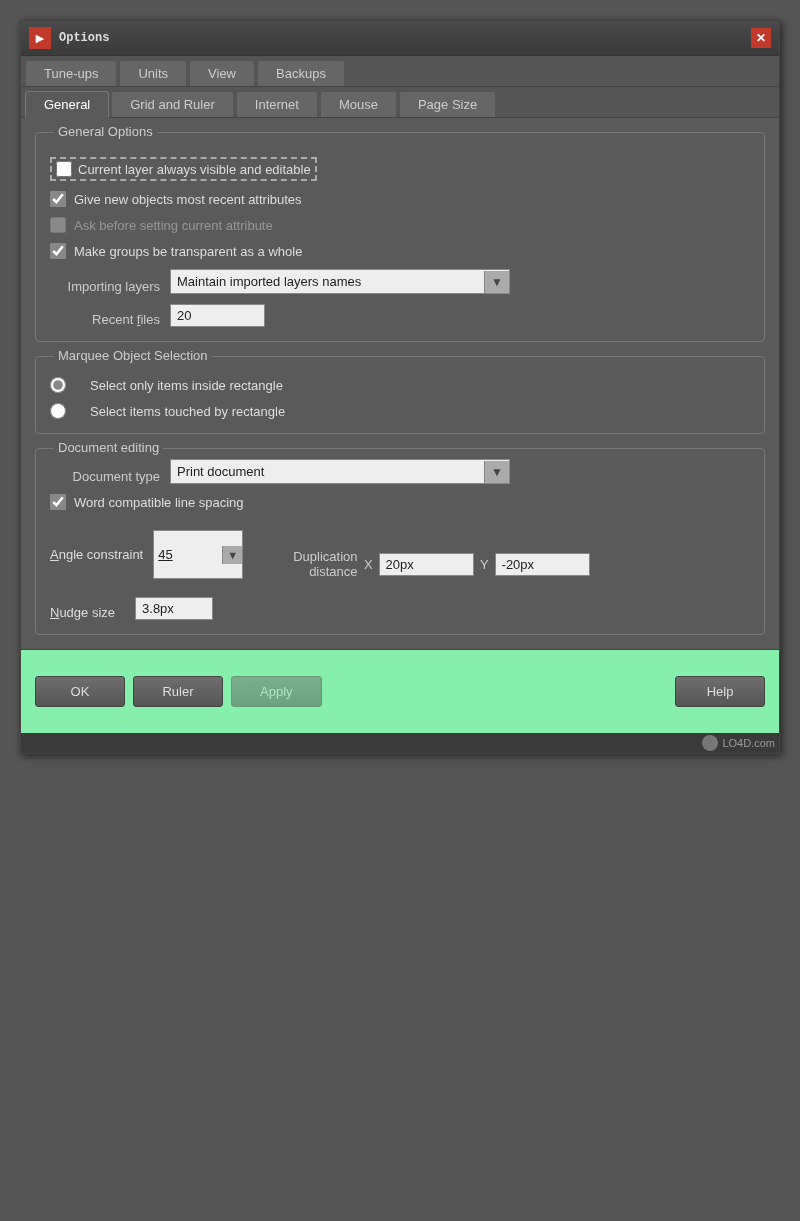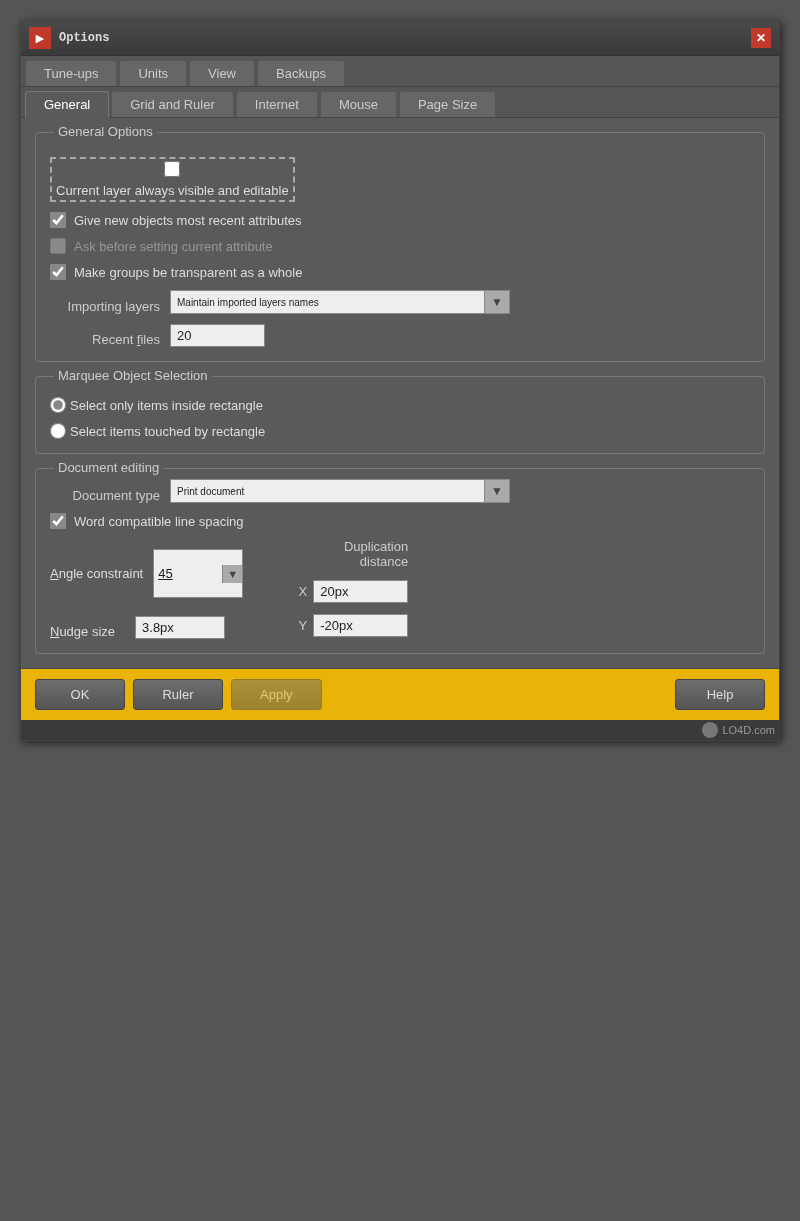--- a/index.html
+++ b/index.html
@@ -128,21 +128,20 @@
     .checkbox-row.disabled input[type="checkbox"] {
       cursor: default;
     }
     
     .dashed-checkbox-wrap {
       border: 2px dashed #aaa;
       display: inline-flex;
       align-items: center;
       padding: 2px 4px;
       gap: 6px;
-      flex-direction: column;
     }
     
     .field-row {
       display: flex;
       align-items: flex-end;
       gap: 10px;
       margin-top: 10px;
     }
     .field-label {
       color: #ccc;
@@ -161,40 +160,40 @@
       display: flex;
       align-items: center;
       background: #eee;
       border: 1px solid #888;
     }
     .dropdown-wrap select {
       background: #eee;
       border: none;
       color: #222;
       padding: 4px 6px;
-      font-size: 10px;
+      font-size: 13px;
       outline: none;
       cursor: pointer;
       flex: 1;
       appearance: none;
       -webkit-appearance: none;
     }
     .dropdown-arrow {
       padding: 4px 6px;
       background: #aaa;
       color: #444;
       font-size: 12px;
       pointer-events: none;
       border-left: 1px solid #888;
     }
     
     .radio-row {
       display: flex;
       align-items: center;
-      gap: 4px;
+      gap: 24px;
       margin-top: 10px;
     }
     .radio-row input[type="radio"] {
       width: 16px;
       height: 16px;
       cursor: pointer;
       accent-color: #888;
     }
     
     .two-col-fields {
@@ -203,22 +202,23 @@
       margin-top: 10px;
       align-items: flex-start;
     }
     .left-fields {
       display: flex;
       flex-direction: column;
       gap: 8px;
     }
     .right-fields {
       display: flex;
-      flex-direction: column;
-      gap: 11px;
+      flex-direction: row;
+      gap: 1px;
+      margin-top: 29px;
     }
     .duplication-label {
       color: #ccc;
       text-align: right;
       font-size: 13px;
     }
     .xy-row {
       display: flex;
       align-items: center;
       gap: 6px;
@@ -227,22 +227,22 @@
       color: #ccc;
       font-size: 13px;
       min-width: 14px;
       text-align: right;
     }
     
     .button-row {
       display: flex;
       justify-content: flex-start;
       gap: 8px;
-      padding: 10px 14px;
-      background: #eab308;
+      padding: 26px 14px;
+      background: #86efac;
       border-top: 1px solid #444;
     }
     .btn {
       padding: 7px 28px;
       background: linear-gradient(to bottom, #6e6e6e, #555);
       border: 1px solid #444;
       color: #ddd;
       font-size: 13px;
       cursor: pointer;
       border-radius: 3px;
@@ -429,21 +429,21 @@
                 <option selected="">45</option>
                 <option>60</option>
                 <option>90</option>
               </select>
               <span class="small-dropdown-arrow">▼</span>
             </div>
           </div>
 
           <div class="field-row" style="margin-top:10px;">
             <span><span class="underline">N</span>udge size</span>
-            <input type="text" class="field-input" style="width: 90px; margin-left: 10px;" value="3.8px">
+            <input type="text" class="field-input" style="width: 78px; margin-left: 10px;" value="3.8px">
           </div>
         </div>
 
         <div class="right-fields" style="margin-left:30px;">
           <div class="duplication-label">Duplication<br>distance</div>
           <div class="xy-row">
             <span class="xy-letter">X</span>
             <input type="text" class="field-input" value="20px" style="">
           </div>
           <div class="xy-row">

